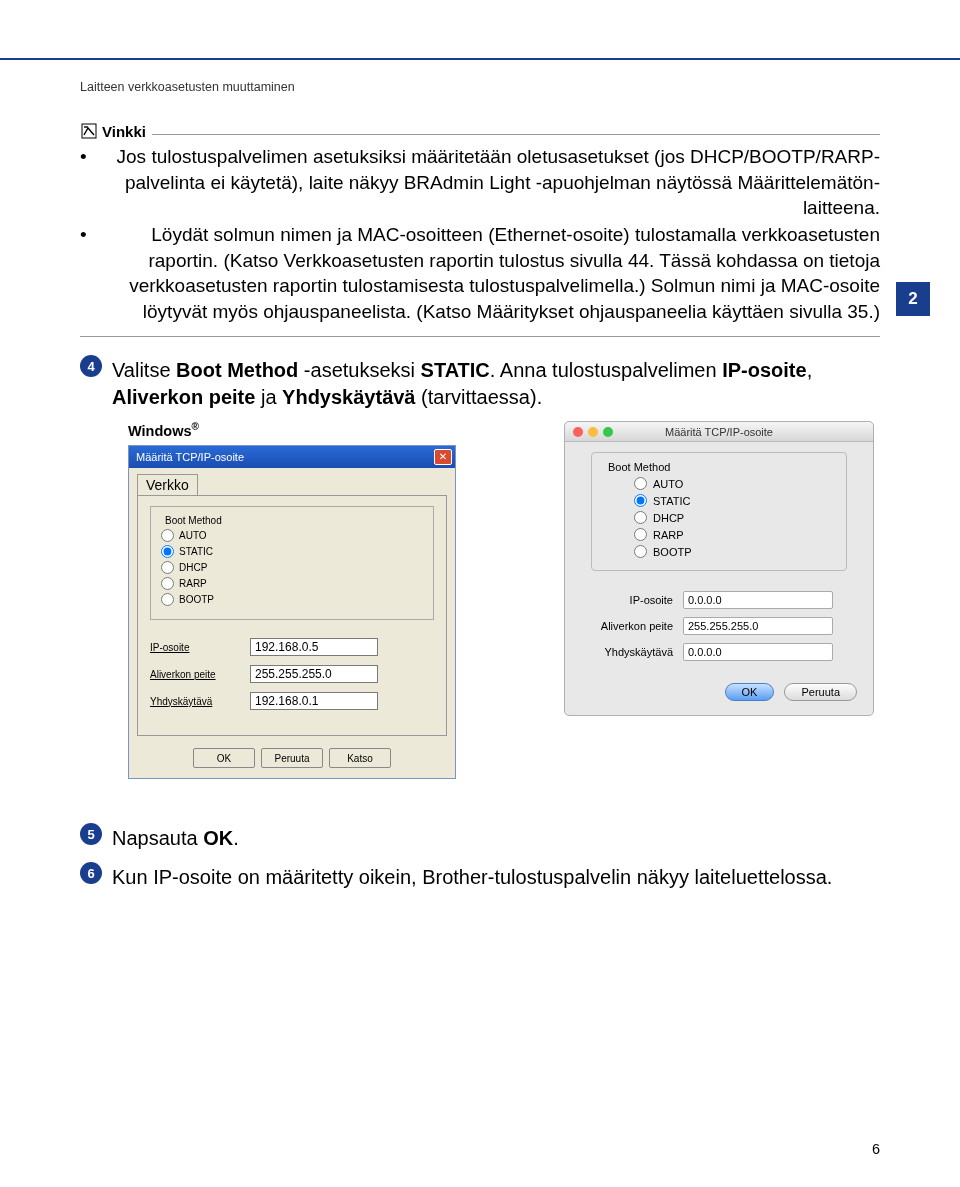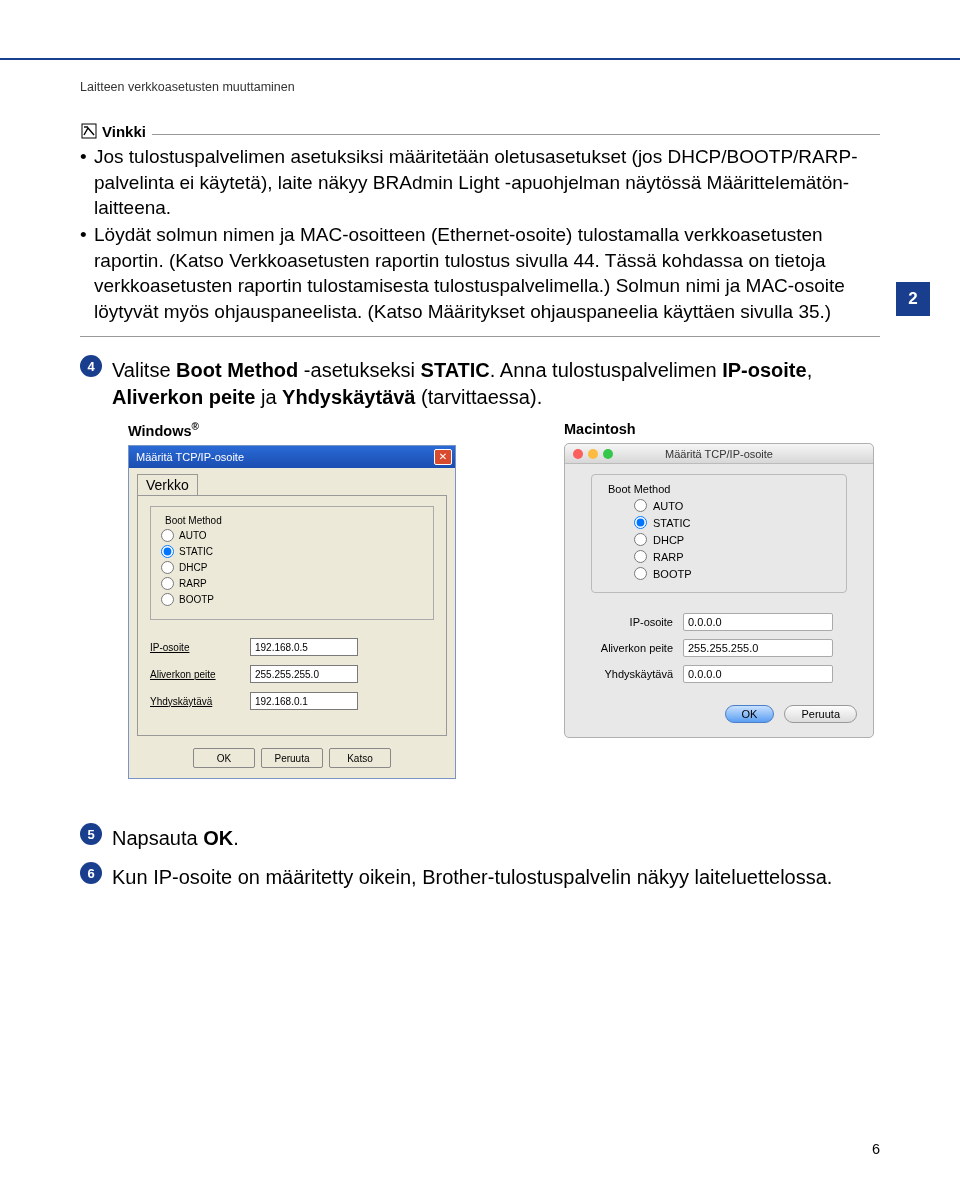--- a/index.html
+++ b/index.html
@@ -24,20 +24,21 @@
     padding: 80px 80px 0 80px;
   }
   .header-title {
     font-size: 12.5px;
     color: #333;
     margin-bottom: 28px;
   }
   .note-box {
     position: relative;
     margin-bottom: 18px;
+    text-align: right;
   }
   .note-head {
     display: flex;
     align-items: center;
     font-weight: bold;
     font-size: 15px;
     color: #000;
     margin-bottom: 4px;
   }
   .note-head svg { margin-right: 4px; }
@@ -190,23 +191,23 @@
     display: flex;
     align-items: center;
     margin: 9px 0;
   }
   .field-label {
     width: 100px;
     font-size: 10px;
     text-decoration: underline;
   }
   .field-input {
-    width: 108px;
+    width: 128px;
     height: 18px;
-    font-size: 10px;
+    font-size: 12px;
     padding: 1px 4px;
     border: 1px solid #7a7a7a;
     background: #fff;
   }
   .win-buttons {
     display: flex;
     justify-content: center;
     gap: 6px;
     padding: 6px 0 10px 0;
   }
@@ -400,21 +401,20 @@
         </div>
         <div class="win-buttons">
           <button class="win-btn">OK</button>
           <button class="win-btn">Peruuta</button>
           <button class="win-btn">Katso</button>
         </div>
       </div>
     </div>
 
     <div class="os-col">
-      <div class="os-label">Macintosh</div>
 
       <div class="mac-dlg">
         <div class="mac-titlebar">
           <div class="traffic">
             <div class="dot r"></div>
             <div class="dot y"></div>
             <div class="dot g"></div>
           </div>
           <div class="mac-title-text">Määritä TCP/IP-osoite</div>
         </div>

